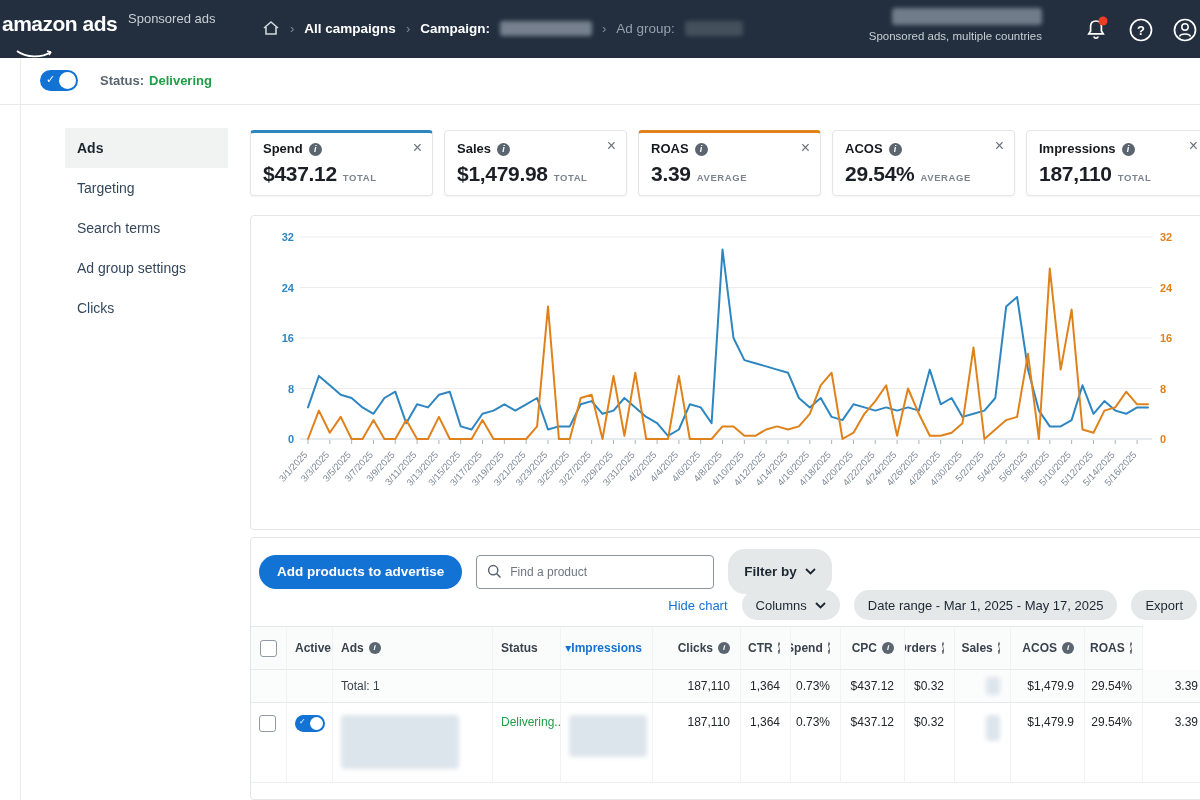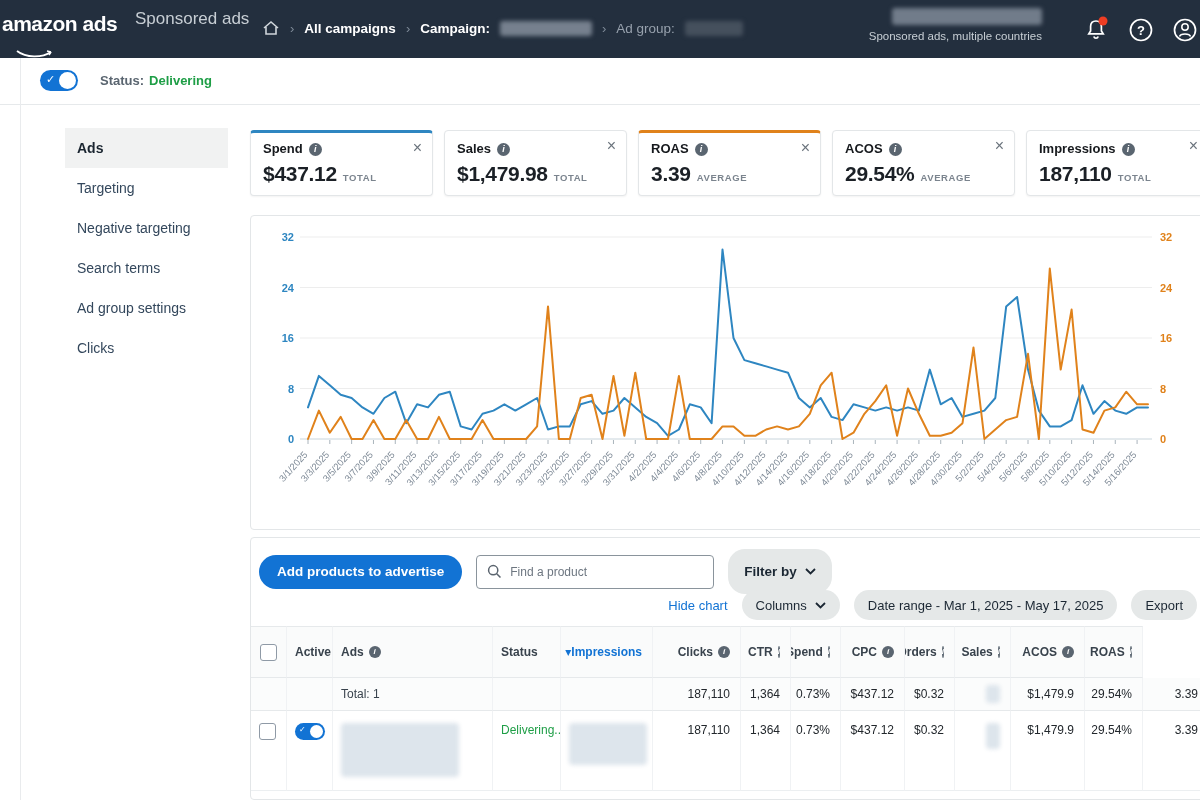--- a/index.html
+++ b/index.html
@@ -3,21 +3,21 @@
 <meta charset="utf-8">
 <style>
   html,body{margin:0;padding:0;background:#fff;}
   .screen{position:relative;width:1200px;height:800px;overflow:hidden;background:#fff;
     font-family:"Liberation Sans","DejaVu Sans",sans-serif;color:#22272c;}
   
   .navbar{position:absolute;left:0;top:0;width:1200px;height:68px;background:#232f3e;}
   .logo{position:absolute;left:2px;top:12px;color:#fff;font-size:21px;font-weight:bold;letter-spacing:-0.5px;}
   .logo-smile{position:absolute;left:14px;top:38px;}
   .appid{position:absolute;left:128px;top:10px;line-height:18px;}
-  .appid .sub{font-size:17px;color:#c7ced4;margin-left:7px;}
+  .appid .sub{font-size:13px;color:#c7ced4;}
   .appid .main{font-size:14px;font-weight:bold;color:#fff;margin-top:44px;}
   .crumbs{position:absolute;left:262px;top:20px;display:flex;align-items:center;gap:10px;}
   .crumb{font-size:13.5px;font-weight:bold;color:#fff;white-space:nowrap;}
   .crumb.dim{color:#97a1ad;font-weight:normal;}
   .crumb-sep{color:#7f8b98;font-size:13px;}
   .chip{border-radius:3px;filter:blur(2px);}
   .chip-campaign{width:92px;height:15px;background:#76808e;}
   .chip-adgroup{width:58px;height:15px;background:#45505d;}
   .acct{position:absolute;right:158px;top:8px;width:260px;text-align:right;}
   .acct .chip-acct{margin-left:auto;width:150px;height:17px;background:#717c8a;border-radius:3px;filter:blur(2px);}
@@ -64,21 +64,21 @@
     font-size:13.5px;font-weight:bold;color:#1b2733;cursor:pointer;white-space:nowrap;}
   .pill svg{margin-left:8px;}
   .trow2{position:absolute;right:10px;top:52px;display:flex;align-items:center;gap:14px;}
   .trow2 .pill{height:30px;border-radius:15px;font-size:13px;padding:0 14px;font-weight:normal;}
   .link{font-size:13px;color:#1273d4;cursor:pointer;}
   
   .tbl{position:absolute;left:0;top:88px;width:958px;}
   .tr{display:grid;}
   .td,.th{display:flex;align-items:center;padding:0 8px;box-sizing:border-box;border-right:1px solid #f0f2f4;
     font-size:12px;color:#22272c;overflow:hidden;white-space:nowrap;}
-  .th{height:52px;background:#fafbfb;border-top:1px solid #e6e9eb;border-bottom:1px solid #e6e9eb;
+  .th{height:44px;background:#fafbfb;border-top:1px solid #e6e9eb;border-bottom:1px solid #e6e9eb;
     font-weight:bold;color:#39434d;}
   .th.right,.td.right{justify-content:flex-end;padding-right:10px;}
   .th.center,.td.center{justify-content:center;}
   .th .info-icon{width:12px;height:12px;line-height:12px;font-size:8px;margin-left:5px;}
   .th.sorted{color:#1273d4;}
   .tr-total .td{height:33px;background:#fbfcfc;border-bottom:1px solid #e6e9eb;}
   .tr-data .td{height:80px;align-items:flex-start;padding-top:12px;border-bottom:1px solid #eceff1;}
   .checkbox{width:15px;height:15px;border:1.5px solid #8f9aa6;border-radius:3px;background:#fff;cursor:pointer;}
   .mini-toggle{position:relative;width:30px;height:17px;border-radius:9px;background:#1273d4;cursor:pointer;flex:none;}
   .mini-toggle .chk{position:absolute;left:4px;top:2px;color:#fff;font-size:8px;}
@@ -144,21 +144,20 @@
     </div>
     <div class="status-text">
       <span>Status:</span><span class="val">Delivering</span>
     </div>
   </div>
   <div class="vline"></div>
 
   <nav class="sidebar">
       <div class="side-item sel"><span>Ads</span></div>
       <div class="side-item"><span>Targeting</span></div>
-      <div class="side-item"><span>Negative targeting</span></div>
       <div class="side-item"><span>Search terms</span></div>
       <div class="side-item"><span>Ad group settings</span></div>
       <div class="side-item"><span>Clicks</span></div>
     </nav>
 
   <div class="cards">
       <div class="card" style="border-top: 3px solid rgb(46, 134, 193); padding-top: 6px;">
       <div class="card-top">
         <span class="card-label">Spend</span><span class="info-icon">i</span>
         <span class="card-close">×</span>

